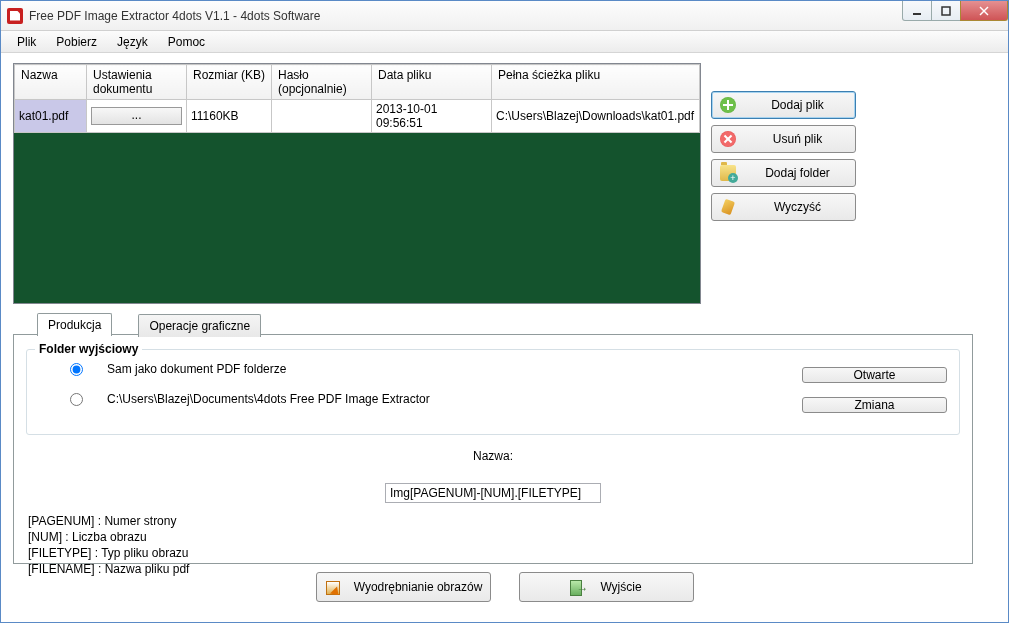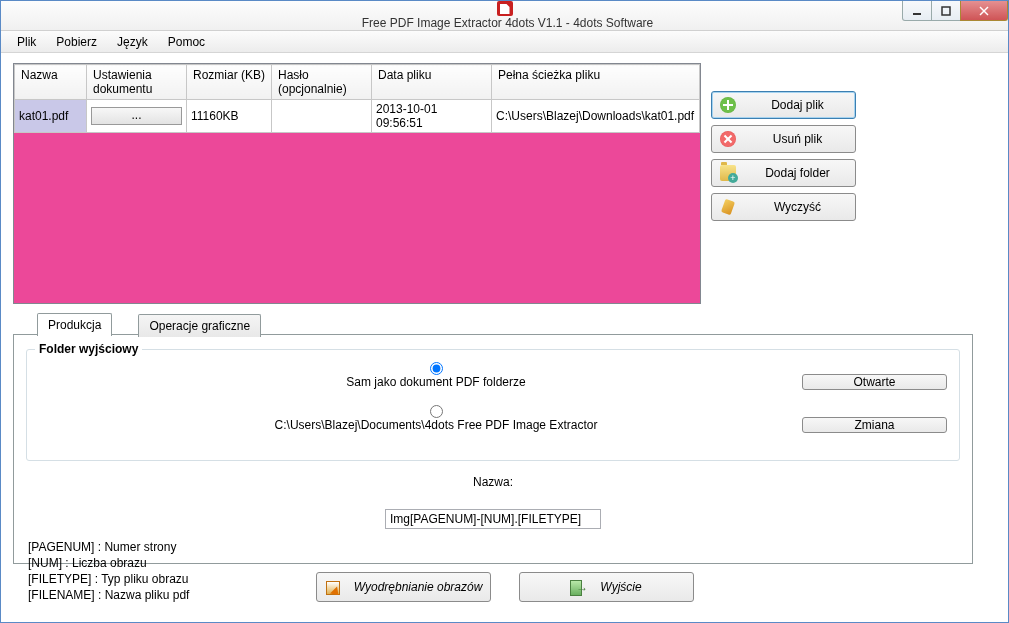--- a/index.html
+++ b/index.html
@@ -1,38 +1,38 @@
 <!DOCTYPE html>
 <html><head>
   <meta charset="utf-8">
   <style>
     * { box-sizing: border-box; margin: 0; padding: 0; font-family: 'Segoe UI', Tahoma, sans-serif; font-size: 12px; }
     body { background: #fff; width: 1009px; height: 623px; overflow: hidden; border: 1px solid #5a8ac6; }
 
     
-    .titlebar { height: 30px; background: linear-gradient(#fdfdfd, #f0f0f0); display: flex; align-items: center; padding: 0 0 0 6px; border-bottom: 1px solid #d0d0d0; position: relative; flex-direction: column; }
+    .titlebar { height: 30px; background: linear-gradient(#fdfdfd, #f0f0f0); display: flex; align-items: center; padding: 0 0 0 6px; border-bottom: 1px solid #d0d0d0; position: relative; }
     .titlebar .appicon { width: 16px; height: 16px; background: #c82020; margin-right: 6px; border-radius: 2px; position: relative; }
     .titlebar .appicon::after { content: ""; position: absolute; top: 3px; left: 3px; width: 10px; height: 10px; background: #fff; clip-path: polygon(0 0, 70% 0, 100% 30%, 100% 100%, 0 100%); }
     .titlebar .title { color: #333; }
     .winbtns { position: absolute; right: 0; top: 0; display: flex; height: 20px; }
     .winbtn { width: 30px; height: 20px; border: 1px solid #9aa; border-top: none; background: linear-gradient(#f7f9fb,#e7edf3); display:flex; align-items:center; justify-content:center; margin-left: -1px; font-family: Arial; cursor: default; }
     .winbtn.min { border-bottom-left-radius: 3px; }
     .winbtn.close { width: 48px; background: linear-gradient(#e59091,#cf5456); border-color: #a83; border-bottom-right-radius: 3px; color:#fff; }
     .winbtn svg { width: 10px; height: 10px; }
 
     
     .menubar { height: 22px; background: linear-gradient(#fcfcfc,#ececec); border-bottom: 1px solid #d5d5d5; display: flex; align-items: center; padding: 0 6px; gap: 0; }
     .menuitem { padding: 3px 10px; cursor: default; }
 
     
     .content { padding: 10px 12px 8px 12px; }
 
     
     .grid-wrap { display: flex; gap: 10px; }
-    .grid { border: 1px solid #828790; background: #ec4899; width: 688px; height: 241px; position: relative; }
+    .grid { border: 1px solid #828790; background: #14532d; width: 688px; height: 241px; position: relative; }
     .grid table { border-collapse: collapse; width: 100%; }
     .grid th { background: linear-gradient(#fefefe,#f1f1f1); border: 1px solid #c7c7c7; padding: 3px 6px; text-align: left; font-weight: normal; height: 30px; vertical-align: top; }
     .grid td { border: 1px solid #c7c7c7; padding: 2px 4px; background: #fff; height: 20px; }
     .grid td.sel { background: #c9c8e8; }
     .grid .ellipsis-btn { width: 100%; height: 18px; background: linear-gradient(#f7f7f7,#e3e3e3); border: 1px solid #999; text-align: center; line-height: 14px; cursor: pointer; }
 
     
     .sidebtns { padding-top: 28px; display: flex; flex-direction: column; gap: 6px; }
     .btn { width: 145px; height: 28px; background: linear-gradient(#f7f7f7,#e9e9e9); border: 1px solid #8b8b8b; border-radius: 3px; display: flex; align-items: center; padding: 0 8px; cursor: pointer; gap: 12px; justify-content: space-between; }
     .btn.focus { border: 1px solid #3c7fb1; box-shadow: 0 0 0 1px #a5d3f0 inset; }
@@ -43,32 +43,32 @@
     .tabstrip { margin-top: 8px; display: flex; position: relative; z-index: 2; }
     .tab { padding: 4px 10px; border: 1px solid #919b9c; background: #fff; border-bottom: none; border-top-left-radius: 2px; border-top-right-radius: 2px; margin-right: 2px; position: relative; margin-left: 24px; }
     .tab.inactive { background: linear-gradient(#f5f5f5,#e8e8e8); top: 2px; }
     .tab.active { top: 1px; }
 
     .tabpanel { border: 1px solid #919b9c; background: #fff; padding: 8px 12px 14px 12px; margin-top: -1px; width: 960px; height: 230px; }
 
     
     .groupbox { border: 1px solid #d5dfe5; padding: 10px 12px 14px 12px; border-radius: 3px; position: relative; margin-top: 6px; }
     .groupbox .legend { position: absolute; top: -8px; left: 8px; background: #fff; padding: 0 4px; font-weight: bold; }
-    .radio-row { display: flex; align-items: center; gap: 0; margin: 2px 0 14px 31px; flex-direction: column; }
+    .radio-row { display: flex; align-items: center; gap: 24px; margin: 2px 0 14px 31px; }
     .out-btn { width: 145px; height: 16px; background: linear-gradient(#f7f7f7,#e9e9e9); border: 1px solid #8b8b8b; border-radius: 3px; cursor: pointer; text-align: center; }
     .out-row { display: flex; align-items: center; }
     .out-row .radio-row { flex: 1; }
 
     .name-row { margin: 14px 2px 10px 2px; display: flex; align-items: center; gap: 20px; flex-direction: column; }
     .name-row input { width: 216px; height: 20px; border: 1px solid #abadb3; padding: 1px 4px; }
 
     .hints { margin: 0 2px; line-height: 16px; }
 
     
-    .bottombar { display: flex; justify-content: center; gap: 28px; margin-top: 8px; font-style: italic; }
+    .bottombar { display: flex; justify-content: center; gap: 28px; margin-top: 8px; }
     .bigbtn { width: 175px; height: 30px; background: linear-gradient(#f7f7f7,#e9e9e9); border: 1px solid #8b8b8b; border-radius: 3px; display: flex; align-items: center; justify-content: center; gap: 14px; cursor: pointer; }
     .bigbtn .icon { width: 16px; height: 16px; }
 
     
     .ico-add { background: radial-gradient(circle at 50% 50%, #6ec04a 60%, #3f8f1f 100%); border-radius: 50%; position: relative; }
     .ico-add::before, .ico-add::after { content:""; position:absolute; background:#fff; }
     .ico-add::before { left: 7px; top: 3px; width: 2px; height: 10px; }
     .ico-add::after { top: 7px; left: 3px; height: 2px; width: 10px; }
     .ico-del { background: radial-gradient(circle at 50% 50%, #f26a6a 60%, #c22 100%); border-radius: 50%; position: relative; }
     .ico-del::before, .ico-del::after { content:""; position:absolute; background:#fff; left:7px; top:3px; width:2px; height:10px; }

